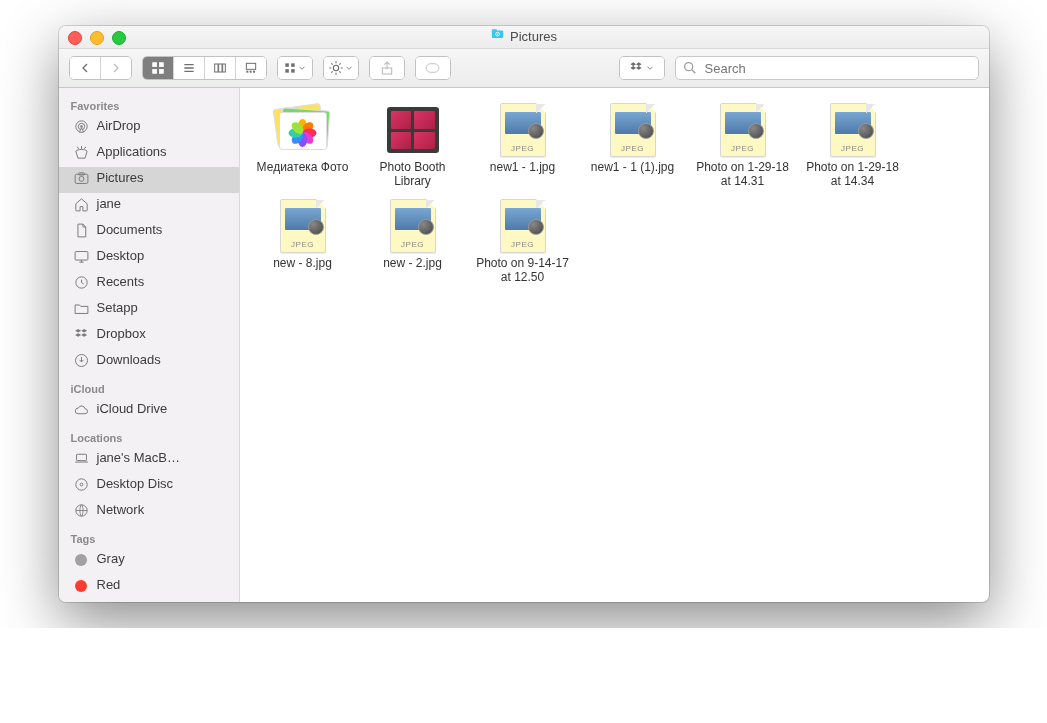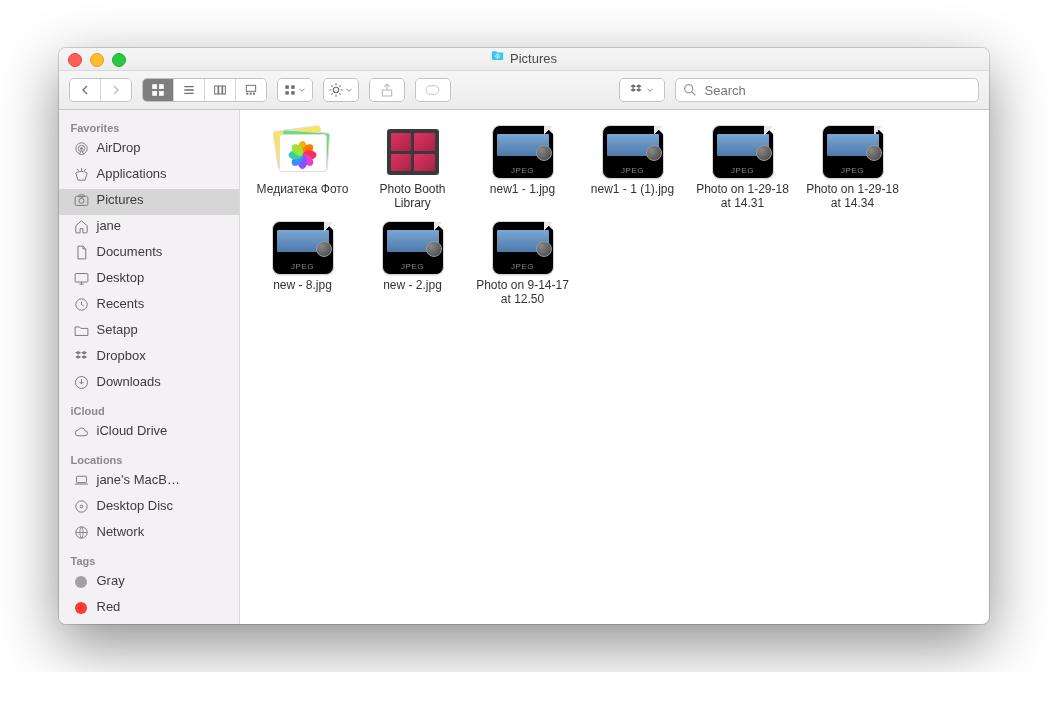--- a/index.html
+++ b/index.html
@@ -1,20 +1,20 @@
 <!DOCTYPE html>
 <html><head>
 <meta charset="utf-8">
 <style>
   html,body{margin:0;padding:0;background:transparent;font-family:-apple-system,"Helvetica Neue",Arial,sans-serif;font-size:13px;color:#2b2b2b;}
   .window{
     position:relative;
     width:930px;
     height:576px;
-    margin:48px auto;
+    margin:26px auto;
     background:#fff;
     border-radius:7px;
     box-shadow:0 20px 60px rgba(0,0,0,.45),0 0 0 1px rgba(0,0,0,.15);
     overflow:hidden;
     display:flex;
     flex-direction:column;
   }
   .titlebar{
     height:22px;
     line-height:22px;
@@ -86,21 +86,21 @@
   .grid{display:flex;flex-wrap:wrap;align-content:flex-start;}
   .item{
     width:110px;
     display:flex;flex-direction:column;align-items:center;
     margin:2px 0 10px;
   }
   .thumb{width:64px;height:52px;display:flex;align-items:center;justify-content:center;margin-bottom:4px;}
   .label{font-size:12px;text-align:center;line-height:14px;color:#333;max-width:104px;}
 
   
-  .jpeg-doc{width:44px;height:52px;background:#000000;border:1px solid #d6d6d6;border-radius:8px;position:relative;box-shadow:0 1px 1px rgba(0,0,0,.08);padding-left:16px;}
+  .jpeg-doc{width:44px;height:52px;background:#fef9c3;border:1px solid #d6d6d6;border-radius:2px;position:relative;box-shadow:0 1px 1px rgba(0,0,0,.08);}
   .jpeg-doc:before{content:"";position:absolute;right:-1px;top:-1px;border-style:solid;border-width:0 10px 10px 0;border-color:transparent #fff transparent transparent;}
   .jpeg-doc:after{content:"";position:absolute;right:0;top:0;width:9px;height:9px;background:linear-gradient(135deg,#e7e7e7 50%,transparent 50%);}
   .jpeg-doc .preview{position:absolute;left:4px;top:8px;right:4px;height:22px;background:linear-gradient(#79a6d2,#4d7aa9);border-radius:1px;}
   .jpeg-doc .preview:after{content:"";position:absolute;right:-3px;bottom:-5px;width:14px;height:14px;border-radius:50%;background:radial-gradient(circle at 30% 30%,#888,#444);border:1px solid #999;}
   .jpeg-doc .badge{position:absolute;left:0;right:0;bottom:3px;text-align:center;font-size:8px;color:#888;letter-spacing:.5px;}
 
   
   .folder-blue{width:58px;height:44px;background:linear-gradient(#33d0ff,#1fc3f7);border-radius:4px;margin-top:6px;position:relative;}
   .folder-blue:before{content:"";position:absolute;left:2px;top:-6px;width:22px;height:8px;background:#2bc9fa;border-radius:3px 3px 0 0;}
 

